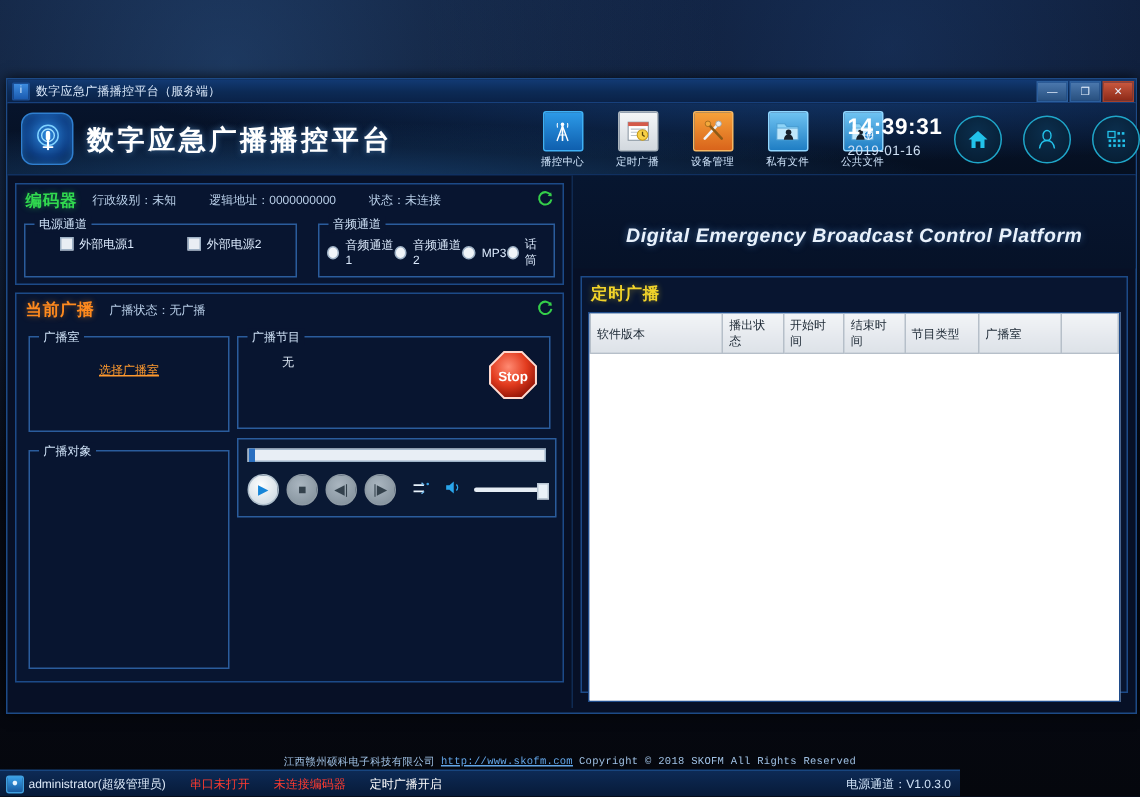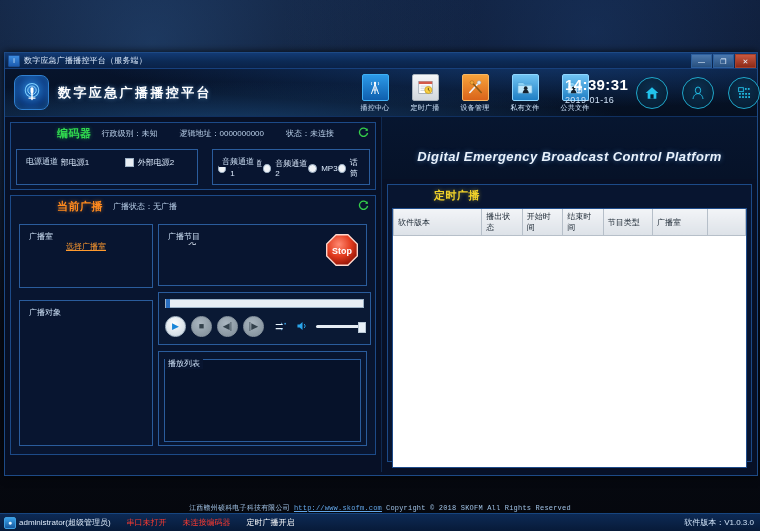--- a/index.html
+++ b/index.html
@@ -76,21 +76,21 @@
     display:flex;align-items:center;justify-content:center;
     box-shadow:0 0 6px rgba(40,130,220,.55) inset;
   }
   .brand{margin-left:9px;line-height:1;}
   .brand .l1{
     font-size:13px;font-weight:bold;color:#ffffff;
     letter-spacing:.3px;margin-bottom:4px;
     text-shadow:0 0 4px rgba(120,190,255,.5);
   }
   .brand .l2{
-    font-size:13px;font-weight:bold;color:#ffffff;
+    font-size:18px;font-weight:bold;color:#ffffff;
     letter-spacing:2.4px;
     text-shadow:0 0 4px rgba(120,190,255,.5);
   }
   
   .toolbar{
     position:absolute;left:352px;top:5px;
     display:flex;align-items:flex-start;gap:14px;
   }
   .tool{
     width:36px;text-align:center;cursor:pointer;
@@ -130,42 +130,42 @@
   .panel{
     margin:5px;
     border:1px solid #1c4a88;
     background:#081530;
   }
   .panel-hd{
     display:flex;align-items:center;
     padding:3px 6px 2px 6px;
     position:relative;
   }
-  .panel-hd .tt{font-size:11px;font-weight:bold;letter-spacing:.5px;margin-left:40px;}
+  .panel-hd .tt{font-size:11px;font-weight:bold;letter-spacing:.5px;}
   .tt.green{color:#31d94f;text-shadow:0 0 4px rgba(40,220,80,.45);}
   .tt.orange{color:#ff8a1e;text-shadow:0 0 4px rgba(255,140,30,.45);}
   .tt.yellow{color:#f2d32a;text-shadow:0 0 4px rgba(240,210,40,.45);}
   .panel-hd .sub{font-size:8px;color:#b9cfe8;margin-left:10px;}
   .panel-hd .sub.s2{margin-left:22px;}
   .refresh{
     position:absolute;right:6px;top:4px;
     font-size:11px;color:#35cf4a;cursor:pointer;line-height:1;
   }
   
   .fs{
     position:relative;
     border:1px solid #2a5c9c;
     margin:6px 4px 4px 4px;
     padding:7px 5px 5px 5px;
   }
   .fs > .lg{
     position:absolute;top:-6px;left:6px;
     background:#081530;
     padding:0 3px;
-    font-size:8px;color:#cfe2f7;margin-top:12px;
+    font-size:8px;color:#cfe2f7;
   }
   .row{display:flex;align-items:center;}
   .chk{display:flex;align-items:center;font-size:8px;color:#dbe9fb;}
   .chk .box{
     width:7px;height:7px;background:#e9eef4;border:1px solid #9fb2c6;
     margin-right:4px;display:inline-block;
   }
   .rad{display:flex;align-items:center;font-size:8px;color:#dbe9fb;}
   .rad .dot{
     width:7px;height:7px;border-radius:50%;background:#f0f4f8;
@@ -250,21 +250,21 @@
   .tbl-empty{background:#ffffff;height:244px;}
   
   .copyright{
     position:absolute;left:0;bottom:17px;width:760px;height:13px;
     display:flex;align-items:center;justify-content:center;
     font-size:7px;color:#9fc0e3;letter-spacing:.2px;
   }
   .copyright a{color:#63a6e8;text-decoration:underline;margin:0 4px;}
   .copyright .mono{font-family:"Liberation Mono","DejaVu Sans Mono",monospace;}
   .statusbar{
-    position:absolute;left:0;bottom:0;width:760px;height:17px;
+    position:absolute;left:0;bottom:0;width:640px;height:17px;
     background:linear-gradient(#0d2a55,#071a38);
     border-top:1px solid #17457f;
     display:flex;align-items:center;
     font-size:8px;color:#dce9f8;
   }
   .sb-user{display:flex;align-items:center;margin-left:4px;}
   .sb-user .av{
     width:10px;height:10px;margin-right:3px;border-radius:2px;
     background:linear-gradient(#39a0e8,#17599f);border:1px solid #3f9fe0;
     display:flex;align-items:center;justify-content:center;font-size:7px;color:#e7f4ff;
@@ -524,24 +524,20 @@
                         <path d="M11.4 5.2 A4 4 0 0 1 11.4 10.8" stroke="#2aa6ec" stroke-width="1.3" fill="none"></path>
                       </svg>
                     </span>
                     <span class="vol-slider">
                       <span class="vk"></span>
                     </span>
                   </div>
                 </div>
               </div>
 
-              <div class="fs playlist" style="margin:2px 4px 4px 0;">
-                <span class="lg">播放列表</span>
-                <div class="pl-box"></div>
-              </div>
             </div>
           </div>
         </div>
       </div>
 
       <div class="right">
         <div class="welcome">
           <div class="w2">Digital Emergency Broadcast Control Platform</div>
         </div>
 
@@ -577,15 +573,15 @@
   </div>
 
   <div class="statusbar">
     <span class="sb-user">
       <span class="av">●</span>
       <span>administrator(超级管理员)</span>
     </span>
     <span class="sb-red">串口未打开</span>
     <span class="sb-red">未连接编码器</span>
     <span class="sb-white">定时广播开启</span>
-    <span class="sb-ver">软件版本：V1.0.3.0</span>
+    <span class="sb-ver">电源通道：V1.0.3.0</span>
   </div>
 </div>
 
 </body></html>

